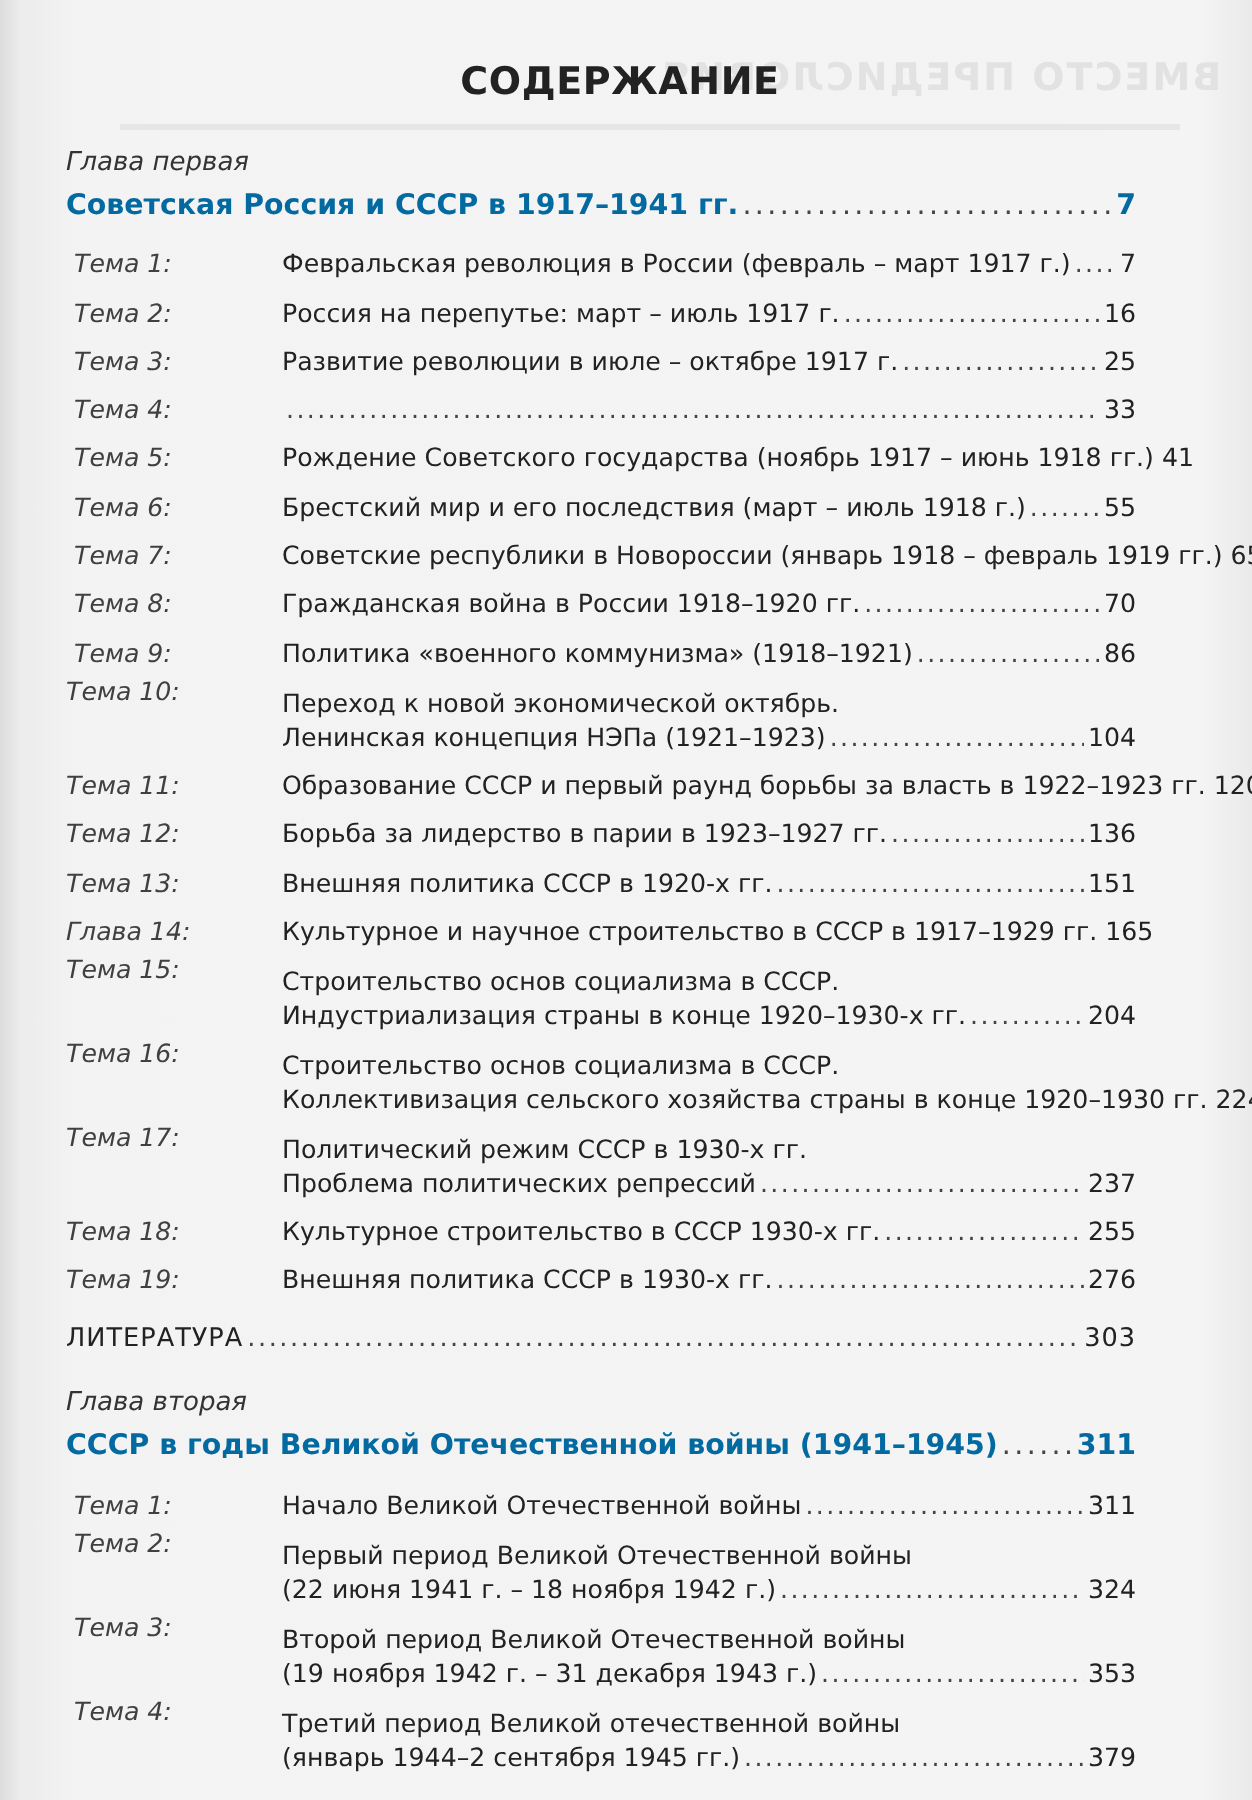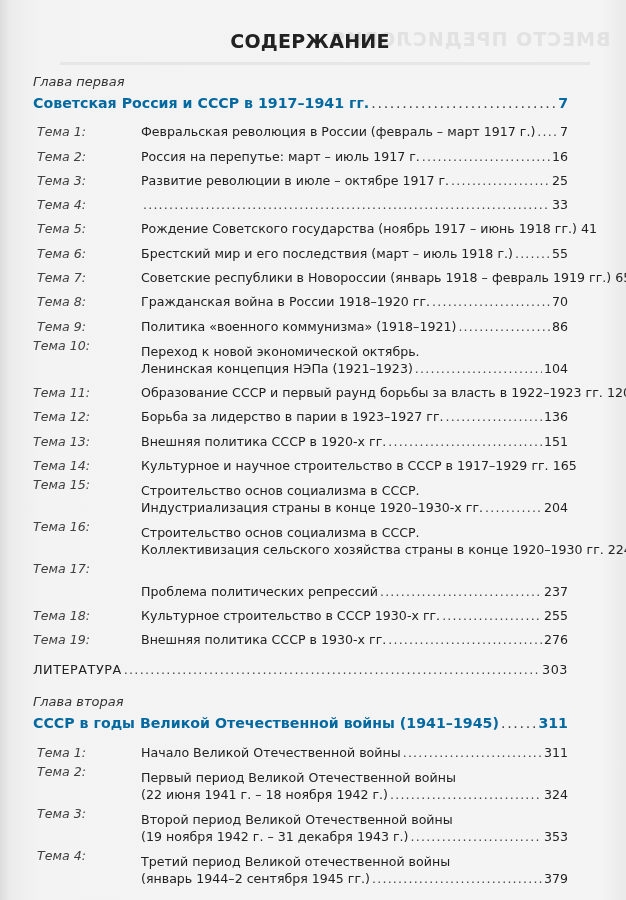--- a/index.html
+++ b/index.html
@@ -184,21 +184,21 @@
         <span class="tema">Тема 13:</span>
         <div class="title-wrap">
           <div class="title-line">
             <span>Внешняя политика СССР в 1920-х гг.</span>
             <span class="dots"></span>
             <span class="page">151</span>
           </div>
         </div>
       </div>
       <div class="row">
-        <span class="tema">Тема 14:</span>
+        <span class="tema">Глава 14:</span>
         <div class="title-wrap">
           <div class="title-line">
             <span>Культурное и научное строительство в СССР в 1917–1929 гг.</span>
             <span class="dots"></span>
             <span class="page">165</span>
           </div>
         </div>
       </div>
       <div class="row two">
         <span class="tema" style="align-self: flex-start; padding-top: 4px;">Тема 15:</span>
@@ -218,20 +218,21 @@
           <div class="title-line">
             <span>Коллективизация сельского хозяйства страны в конце 1920–1930 гг.</span>
             <span class="dots"></span>
             <span class="page">224</span>
           </div>
         </div>
       </div>
       <div class="row two">
         <span class="tema" style="align-self: flex-start; padding-top: 4px;">Тема 17:</span>
         <div class="title-wrap">
+          <span class="line1">Политический режим СССР в 1930-х гг.</span>
           <div class="title-line">
             <span>Проблема политических репрессий</span>
             <span class="dots"></span>
             <span class="page">237</span>
           </div>
         </div>
       </div>
       <div class="row">
         <span class="tema">Тема 18:</span>
         <div class="title-wrap">

